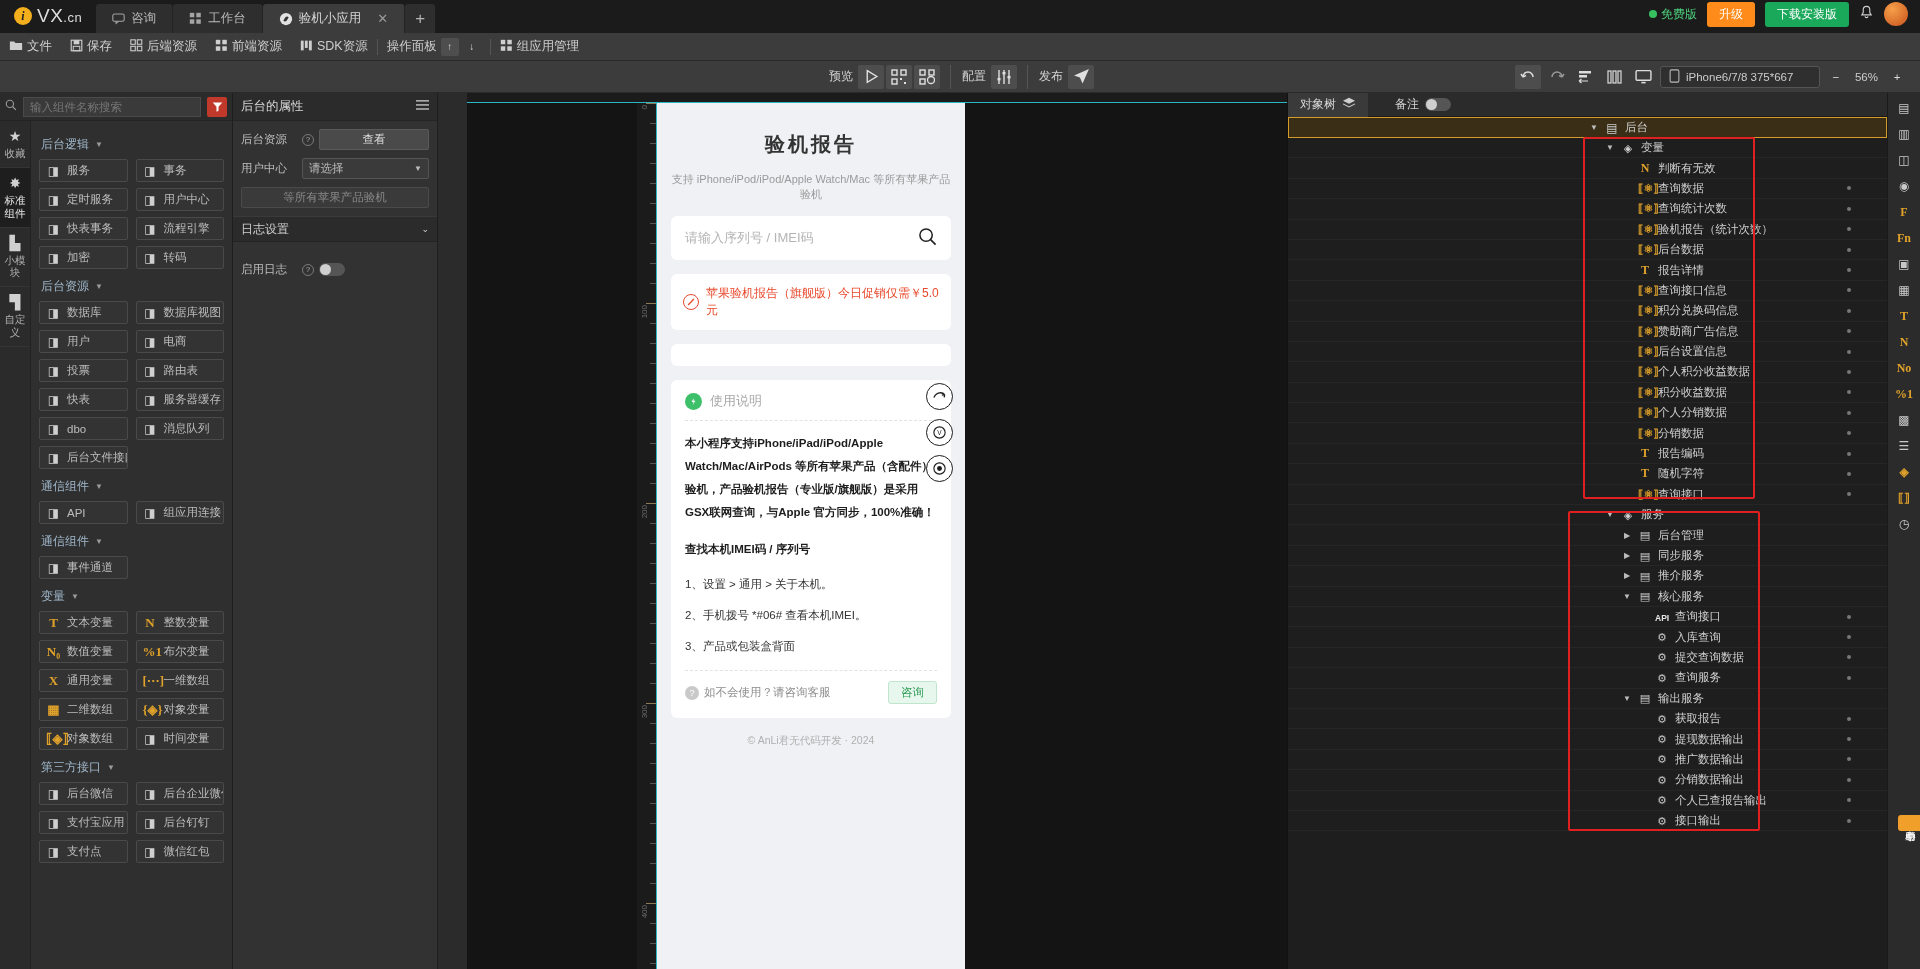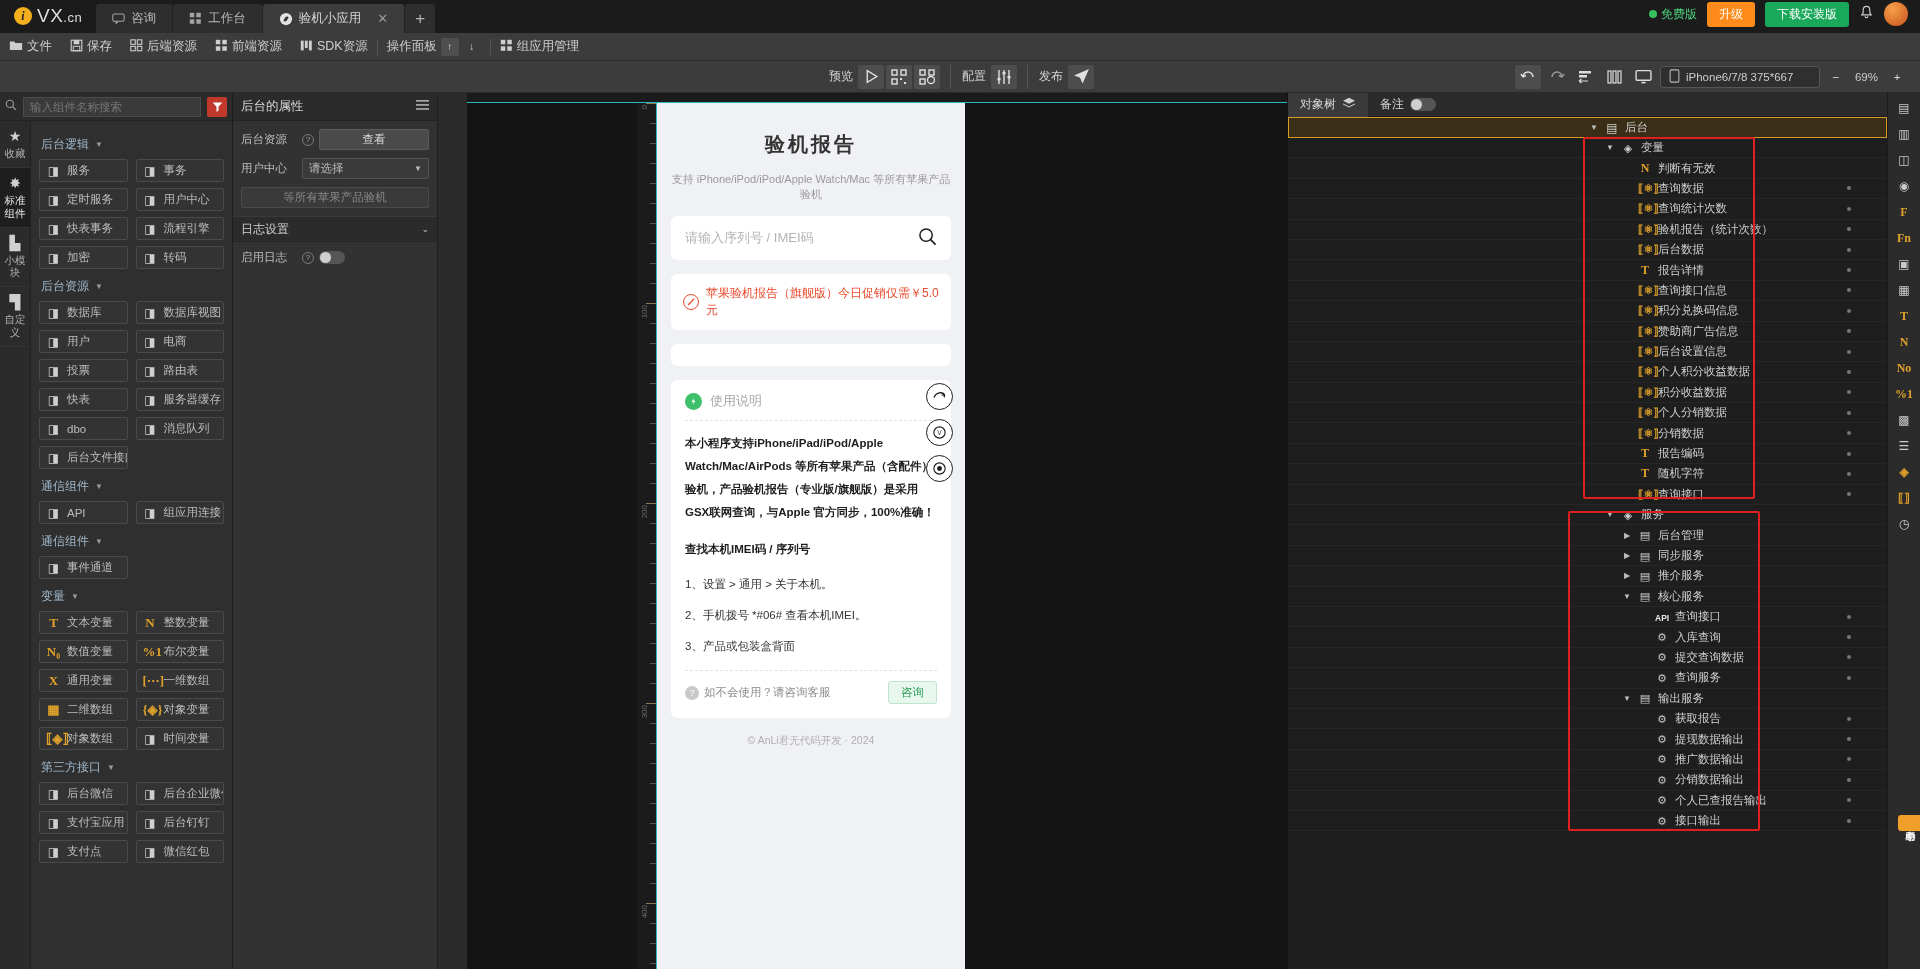--- a/index.html
+++ b/index.html
@@ -97,21 +97,21 @@
   .plabel { width:56px; flex:0 0 56px; text-align:left; }
   .qm { width:12px;height:12px; border:1px solid #7a7a7a; border-radius:50%; font-size:8px;
     display:inline-flex; align-items:center; justify-content:center; color:#aaa; flex:0 0 12px; }
   .pbtn { flex:1; background:#4a4a4a; border:1px solid #5a5a5a; height:21px; border-radius:2px;
     color:#ddd; font-size:11.5px; display:flex; align-items:center; justify-content:center; cursor:pointer; }
   .psel { flex:1; background:#3a3a3a; border:1px solid #555; height:21px; border-radius:2px;
     color:#bbb; font-size:11.5px; display:flex; align-items:center; justify-content:space-between;
     padding:0 6px; cursor:pointer; }
   .pbtn.ghost { background:#3a3a3a; color:#8a8a8a; border-color:#4a4a4a; }
   .sec-head { height:26px; display:flex; align-items:center; justify-content:space-between;
-    padding:0 8px; font-size:12px; color:#d0d0d0; background:#2b2b2b; margin:8px -8px 8px -8px;
+    padding:0 8px; font-size:12px; color:#d0d0d0; background:#2b2b2b; margin:8px -8px 20px -8px;
     border-top:1px solid #3a3a3a; border-bottom:1px solid #242424; }
   .toggle { width:26px; height:13px; border-radius:7px; background:#555; position:relative; cursor:pointer; }
   .toggle::after{ content:''; position:absolute; width:11px;height:11px;border-radius:50%;
     background:#cfcfcf; top:1px; left:1px; }
 
   
   .canvas { flex:1; background:#141414; position:relative; overflow:hidden;margin-left:29px; }
   .ruler-h { position:absolute; top:0; left:0; right:0; height:10px; background:#1b1b1b;
     border-bottom:1px solid #2bb6c4; }
   .phone { position:absolute; top:10px; left:190px; width:308px; bottom:0;
@@ -146,21 +146,21 @@
   .p-btn-green { background:#e8f7ee; color:#2f9b56; border:1px solid #bfe6cd;
     font-size:11.5px; padding:3px 12px; border-radius:3px; cursor:pointer; }
   .p-copy { text-align:center; font-size:10.5px; color:#b0b0b0; padding:16px 0 20px 0; }
   .fab-col { position:absolute; right:12px; top:280px; display:flex; flex-direction:column; gap:9px; }
   .fab { width:27px;height:27px;border-radius:50%; border:1.5px solid #1c1c1c; background:#fff;
     display:flex; align-items:center; justify-content:center; font-size:13px; color:#1c1c1c; cursor:pointer; }
 
   
   .treecol { width:600px; background:#1e1e1e; display:flex; flex-direction:column;
     border-left:1px solid #111; }
-  .tree-head { height:24px; display:flex; align-items:center; gap:0; background:#2b2b2b;
+  .tree-head { height:24px; display:flex; align-items:center; gap:15px; background:#2b2b2b;
     border-bottom:1px solid #1a1a1a; font-size:12px; color:#d6d6d6; flex:0 0 24px; }
   .th-tab { display:flex; align-items:center; gap:6px; padding:0 12px; height:24px; cursor:pointer; }
   .th-tab.active { background:#3a3a3a; }
   .tree-body { flex:1; overflow:hidden; position:relative; }
   .trow { height:20.4px; display:flex; align-items:center; font-size:11.5px; color:#d0d0d0;
     border-bottom:1px solid #262626; position:relative; cursor:pointer; }
   .trow.root { background:#3a2f16; border:1px solid #d79b2a; height:21px; }
   .tw { display:flex; align-items:center; gap:6px; }
   .tcar { width:10px; text-align:center; font-size:8px; color:#bdbdbd; }
   .tico { width:14px; text-align:center; font-size:12px; flex:0 0 14px; }
@@ -384,21 +384,21 @@
       <div class="device-box">
         <span>
           <svg width="11" height="14" viewBox="0 0 12 16">
               <rect x="1" y="1" width="10" height="14" rx="1.5" fill="none" stroke="#bbb" stroke-width="1.2"></rect>
             </svg>
         </span>
         <span>iPhone6/7/8 375*667</span>
       </div>
       <div class="zoom-box">
         <span class="ticon">−</span>
-        <span>69%</span>
+        <span>56%</span>
         <span class="ticon">+</span>
       </div>
     </div>
   </div>
 
   <div class="body">
 
     <div class="leftcol">
       <div class="searchrow">
         <span class="search-ic">

